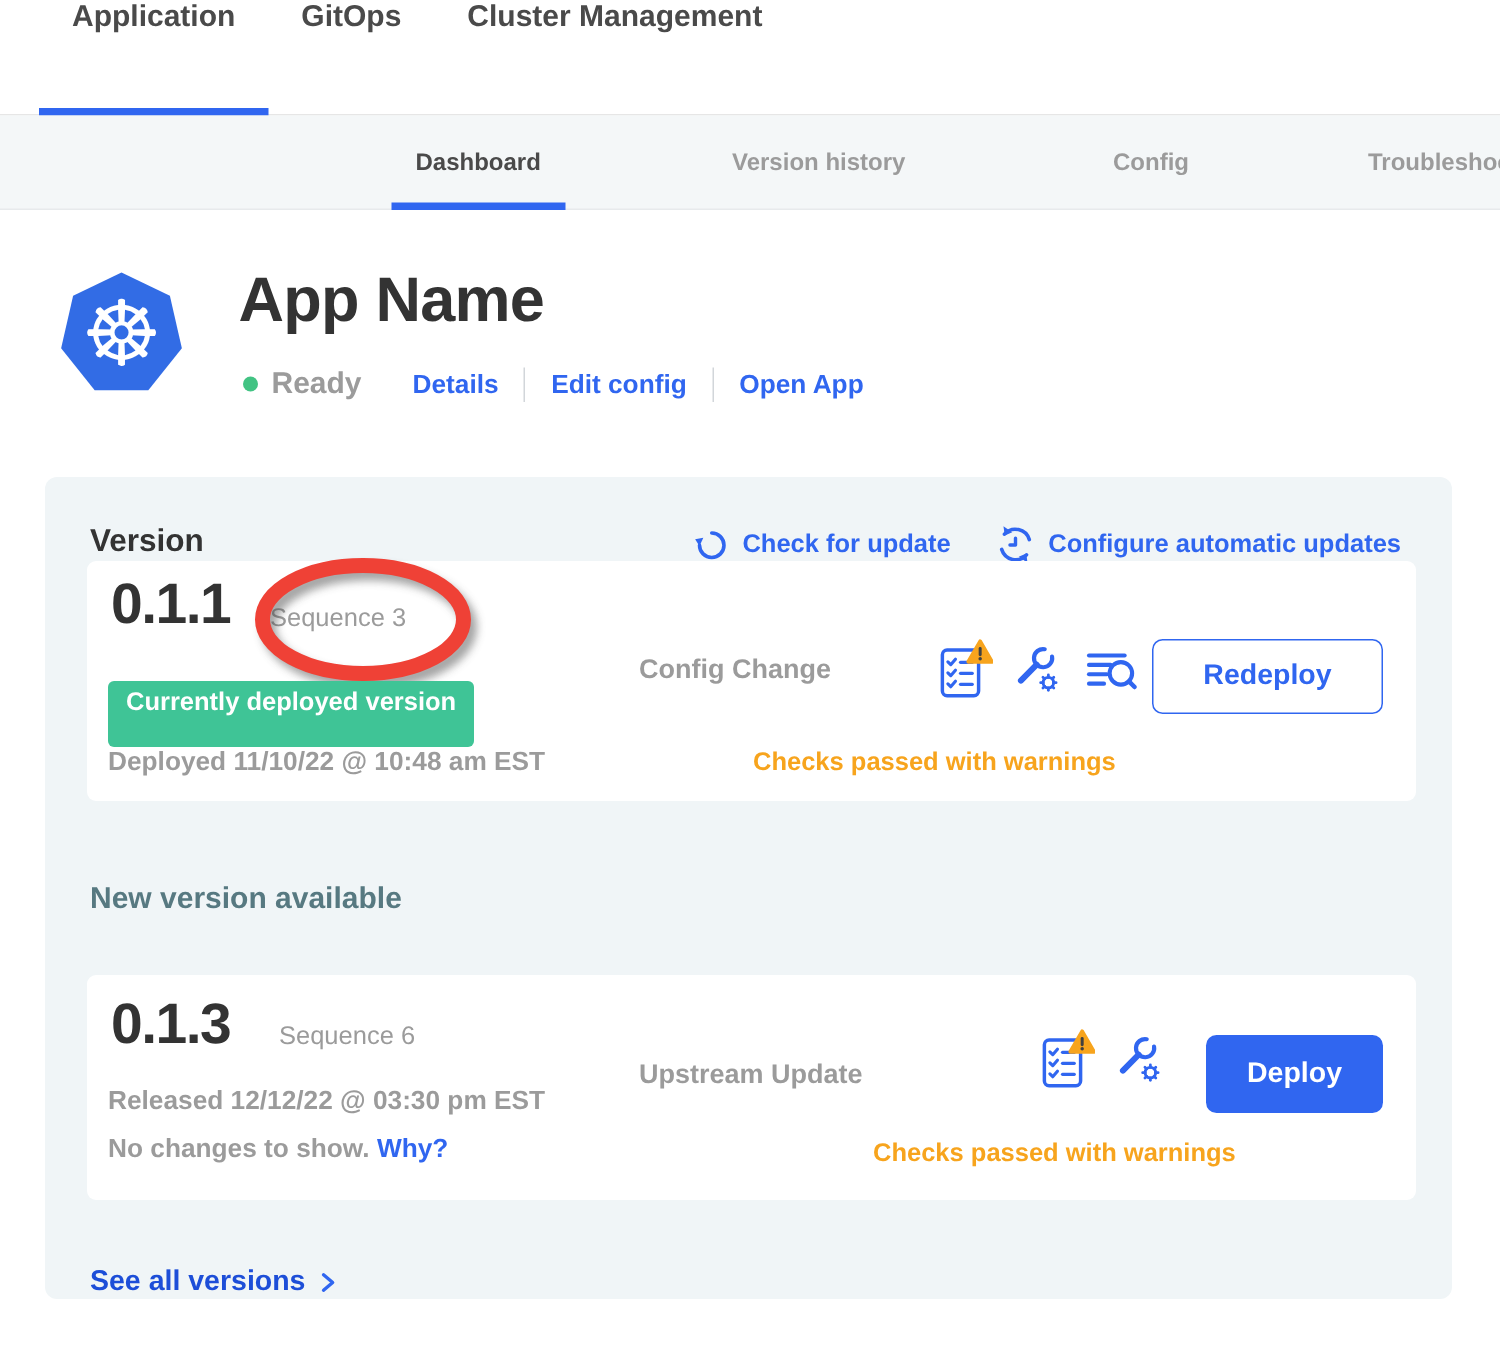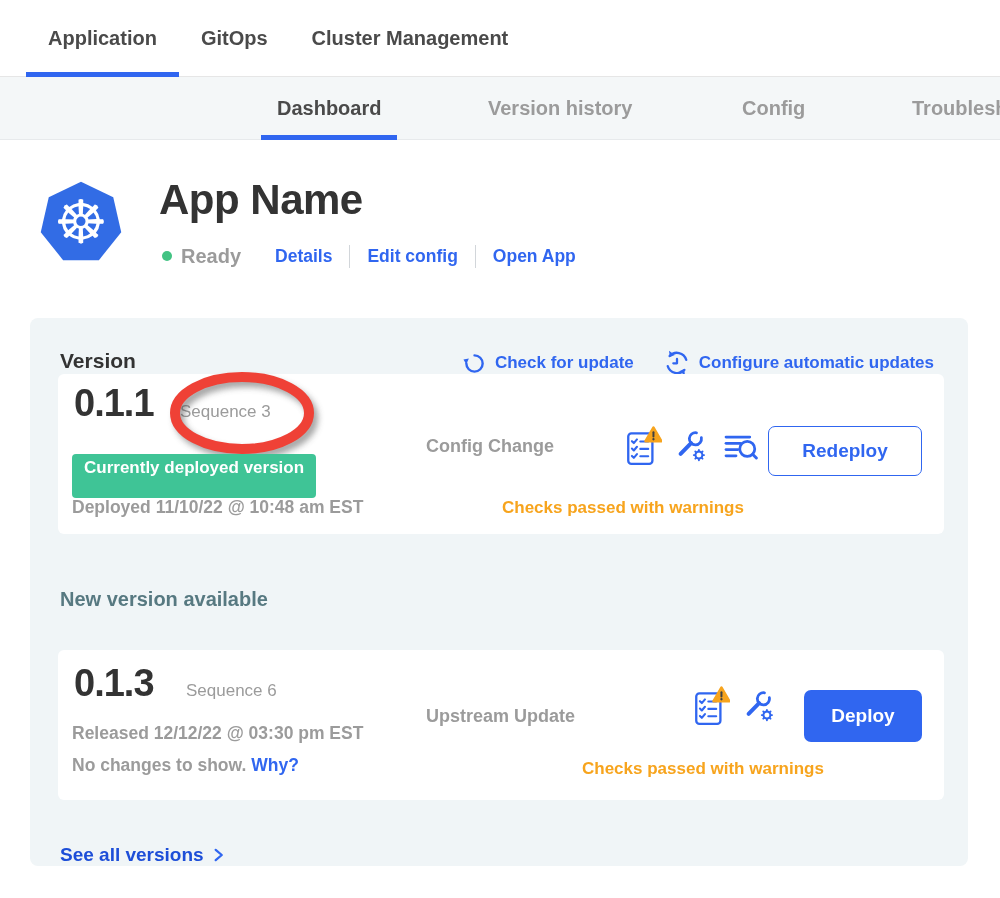--- a/index.html
+++ b/index.html
@@ -1,29 +1,29 @@
 <!DOCTYPE html>
 <html><head>
 <meta charset="utf-8">
 <style>
   * { margin:0; padding:0; box-sizing:border-box; }
   html,body { width:1000px; height:898px; font-family:"Liberation Sans", sans-serif; background:#fff; overflow:hidden; position:relative; }
 
   
   .topnav { position:absolute; top:0; left:0; width:1000px; height:77px; background:#fff;
             border-bottom:1px solid #e6e6e6; display:flex; align-items:center; padding-left:26px; }
-  .topnav .item { position:relative; height:100%; display:flex; align-items:center;
+  .topnav .item { position:relative; height:100%; display:flex; 
                   padding:0 22px; font-size:20px; font-weight:700; color:#4a4a4a; cursor:pointer; }
   .topnav .item.active::after { content:""; position:absolute; left:0; right:0; bottom:-1px; height:5px; background:#3066f0; }
 
   
   .subnav { position:absolute; top:77px; left:0; width:1000px; height:63px; background:#f4f7f8;
             border-bottom:1px solid #e7eaec; }
   .subnav .item { position:absolute; top:0; height:63px; line-height:63px; padding:0 16px;
-                  font-size:20px; font-weight:700; color:#9b9b9b; cursor:pointer; }
+                  font-size:16px; font-weight:700; color:#9b9b9b; cursor:pointer; }
   .subnav .item.active { color:#4a4a4a; }
   .subnav .item.active::after { content:""; position:absolute; left:0; right:0; bottom:0; height:5px; background:#3066f0; }
   .sn-0 { left:261px; } .sn-1 { left:472px; } .sn-2 { left:726px; } .sn-3 { left:896px; }
 
   
   .logo { position:absolute; left:38px; top:180px; width:86px; height:86px; background:#326ce5;
           clip-path:polygon(50% 2%, 87.5% 20%, 96.8% 60.7%, 70.8% 93.2%, 29.2% 93.2%, 3.2% 60.7%, 12.5% 20%);
           display:flex; align-items:center; justify-content:center; color:#fff; font-size:60px; line-height:1; }
   .app-title { position:absolute; left:159px; top:176px; font-size:42px; font-weight:800; color:#333; letter-spacing:-0.5px; }
   .status-row { position:absolute; left:162px; top:243px; height:26px; display:flex; align-items:center; }

